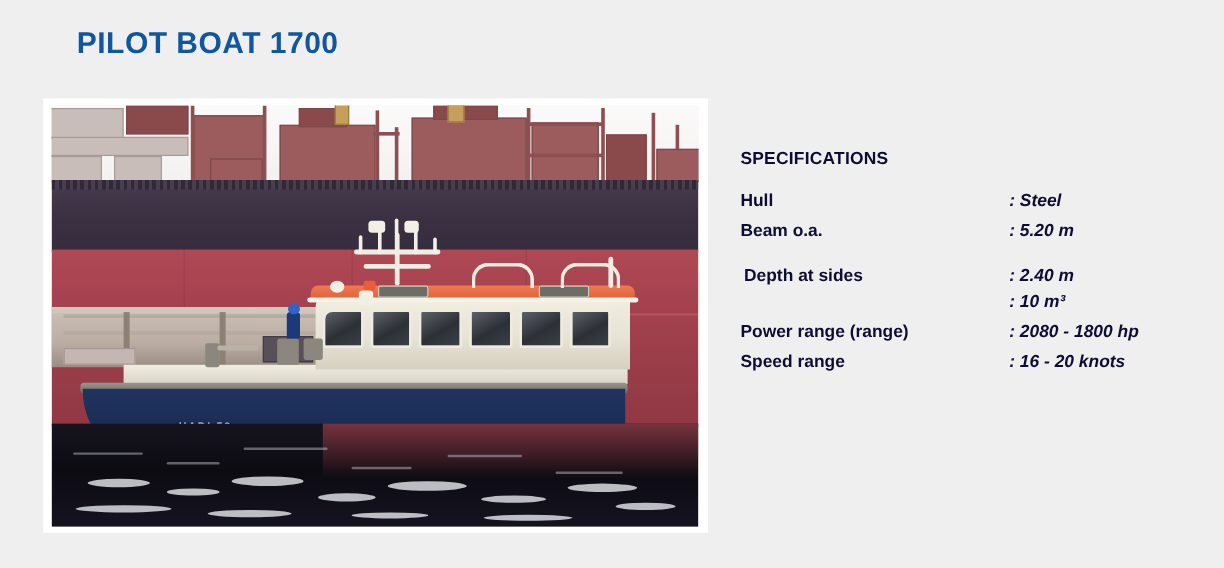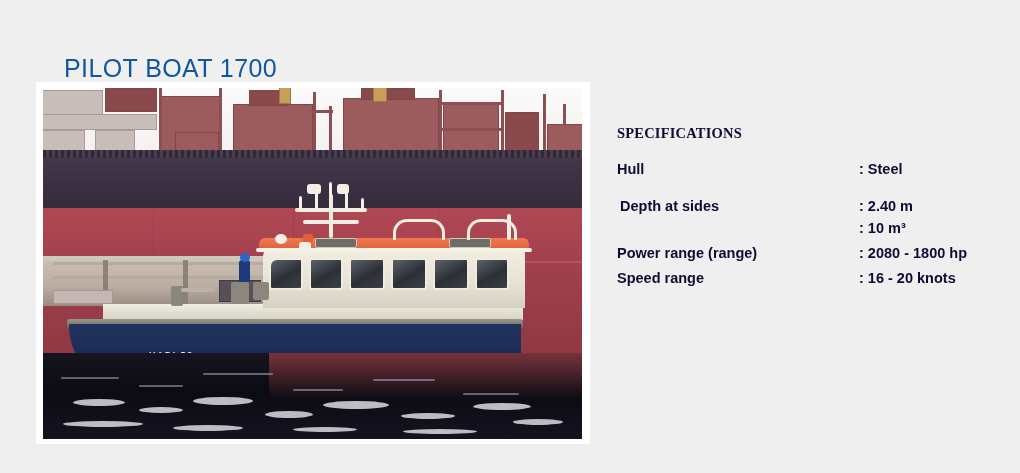--- a/index.html
+++ b/index.html
@@ -14,25 +14,24 @@
     overflow: hidden;
     position: relative;
   }
 
   
   #page-title {
     position: absolute;
     left: 64px;
     top: 22px;
     font-size: 25px;
-    font-weight: normal;
+    font-weight: bold;
     letter-spacing: 0.4px;
     color: #11579e;
     white-space: nowrap;
-    margin-top: 32px;
   }
 
   
   #photo-frame {
     position: absolute;
     left: 36px;
     top: 82px;
     width: 554px;
     height: 362px;
     background: #ffffff;
@@ -221,32 +220,31 @@
     left: 617px;
     top: 125px;
     width: 380px;
   }
   #specs-heading {
     font-size: 14.5px;
     font-weight: bold;
     color: #0d0d33;
     letter-spacing: 0.2px;
     margin-bottom: 19px;
-    font-family: Liberation Serif, serif;
   }
   .spec-row {
     position: relative;
     height: 25px;
     font-size: 14.5px;
     font-weight: bold;
     color: #0d0d33;
     white-space: nowrap;
   }
   .spec-row .spec-label { position: absolute; left: 0; top: 0; }
-  .spec-row .spec-value { position: absolute; left: 242px; top: 0; }
+  .spec-row .spec-value { position: absolute; left: 224px; top: 0; font-style: italic; }
   .spec-row.indent .spec-label { left: 3px; }
   .spec-row.gap-before { margin-top: 12px; }
   .spec-row.tight { height: 22px; text-align: right; }
 </style>
 </head>
 <body>
 
 <div id="page-title">PILOT BOAT 1700</div>
 
 <div id="photo-frame">
@@ -380,20 +378,24 @@
   </div>
 </div>
 
 <div id="specs">
   <div id="specs-heading">SPECIFICATIONS</div>
   <div id="specs-rows">
       <div class="spec-row">
         <span class="spec-label">Hull</span>
         <span class="spec-value">: Steel</span>
       </div>
+      <div class="spec-row">
+        <span class="spec-label">Beam o.a.</span>
+        <span class="spec-value">: 5.20 m</span>
+      </div>
       <div class="spec-row indent gap-before tight">
         <span class="spec-label">Depth at sides</span>
         <span class="spec-value">: 2.40 m</span>
       </div>
       <div class="spec-row">
         <span class="spec-value">: 10 m³</span>
       </div>
       <div class="spec-row">
         <span class="spec-label">Power range (range)</span>
         <span class="spec-value">: 2080 - 1800 hp</span>

